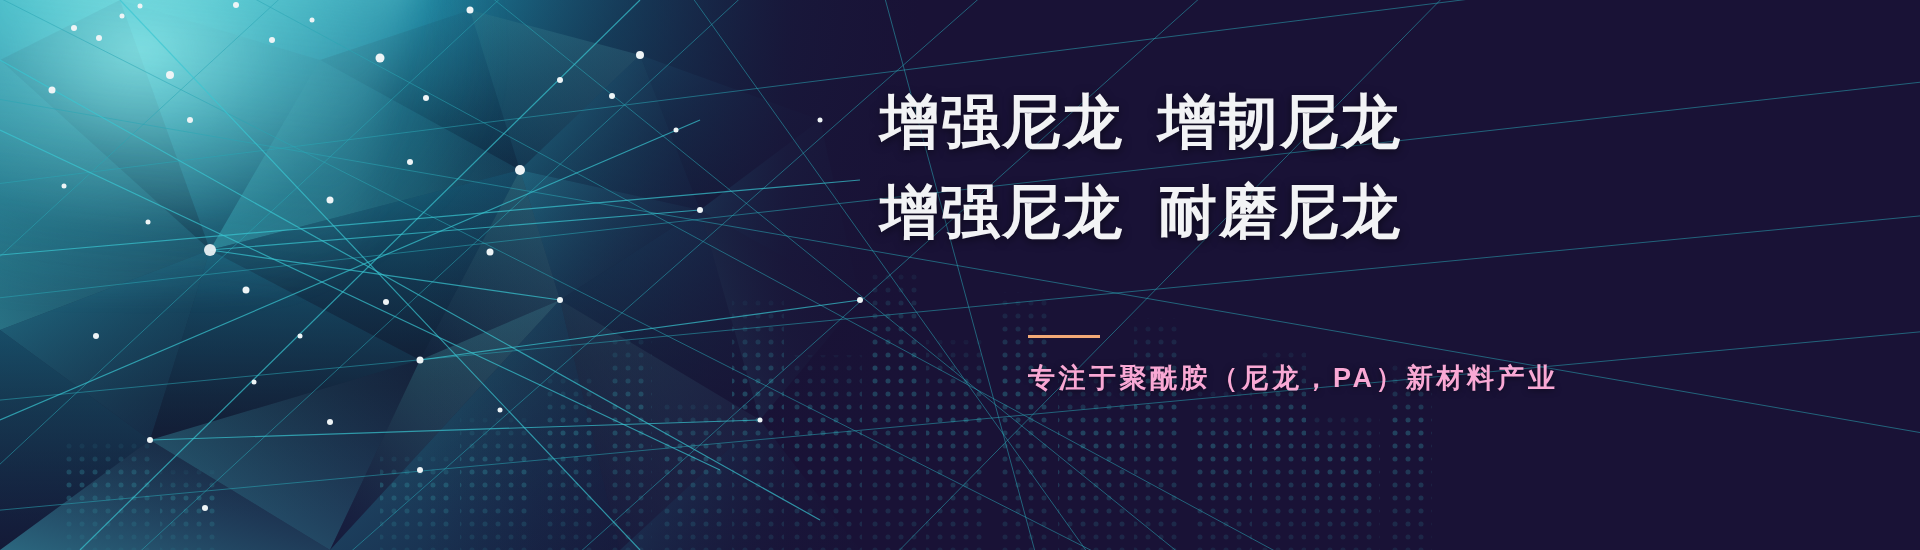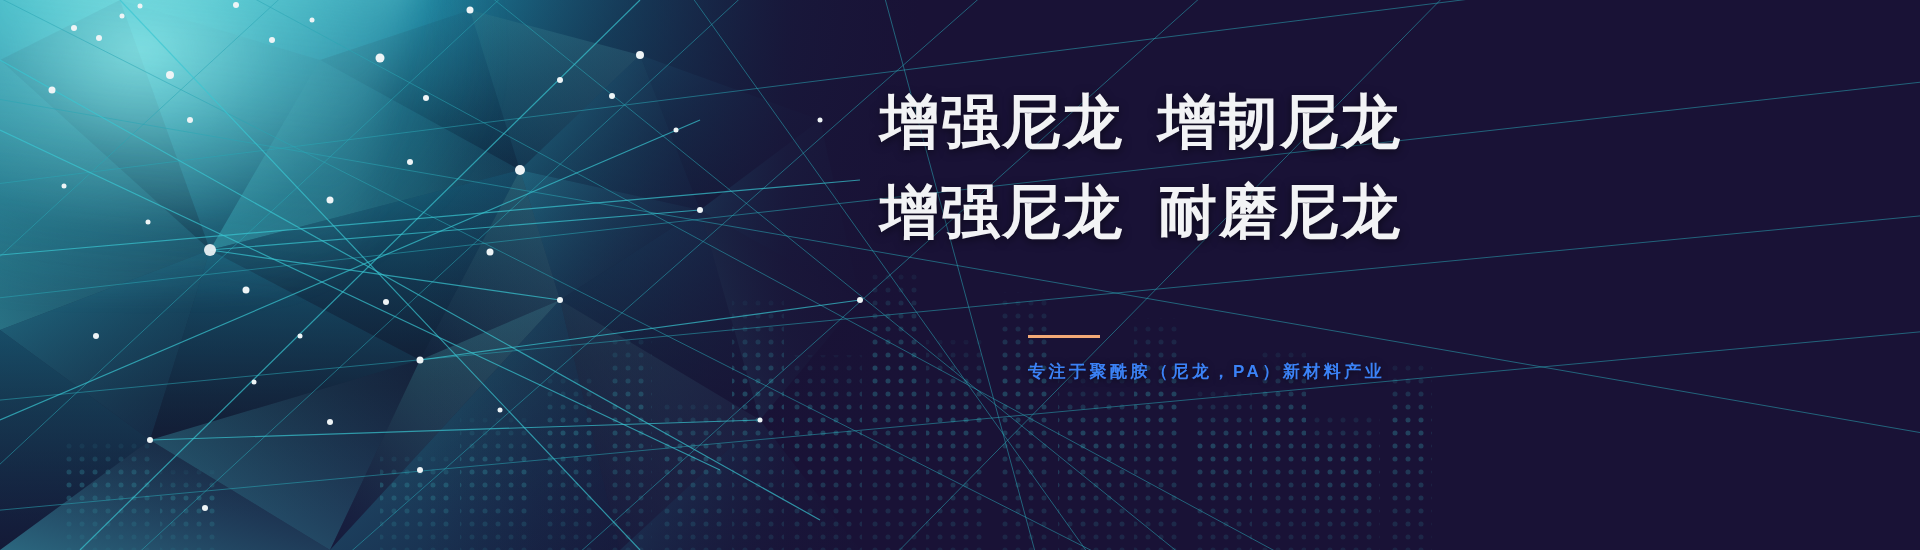--- a/index.html
+++ b/index.html
@@ -81,26 +81,27 @@
   .sub-wrap{
     margin-top:78px;
     padding-left:148px;
   }
   .rule{
     width:72px; height:3px;
     background:#f2a977;
     margin-bottom:22px;
   }
   .subtitle{
-    color:#3b82f6;
-    font-size:17px;
+    color:#f9a8d4;
+    font-size:27px;
     font-weight:bold;
     letter-spacing:3.5px;
     white-space:nowrap;
     text-shadow:0 1px 6px rgba(0,0,0,.5);
+    text-align:center;
   }
 </style>
 </head>
 <body>
 
 <div class="banner">
 
   <div class="bg-base"></div>
 
   <svg id="poly-layer" class="layer" width="1920" height="550" viewBox="0 0 1920 550" aria-hidden="true">

